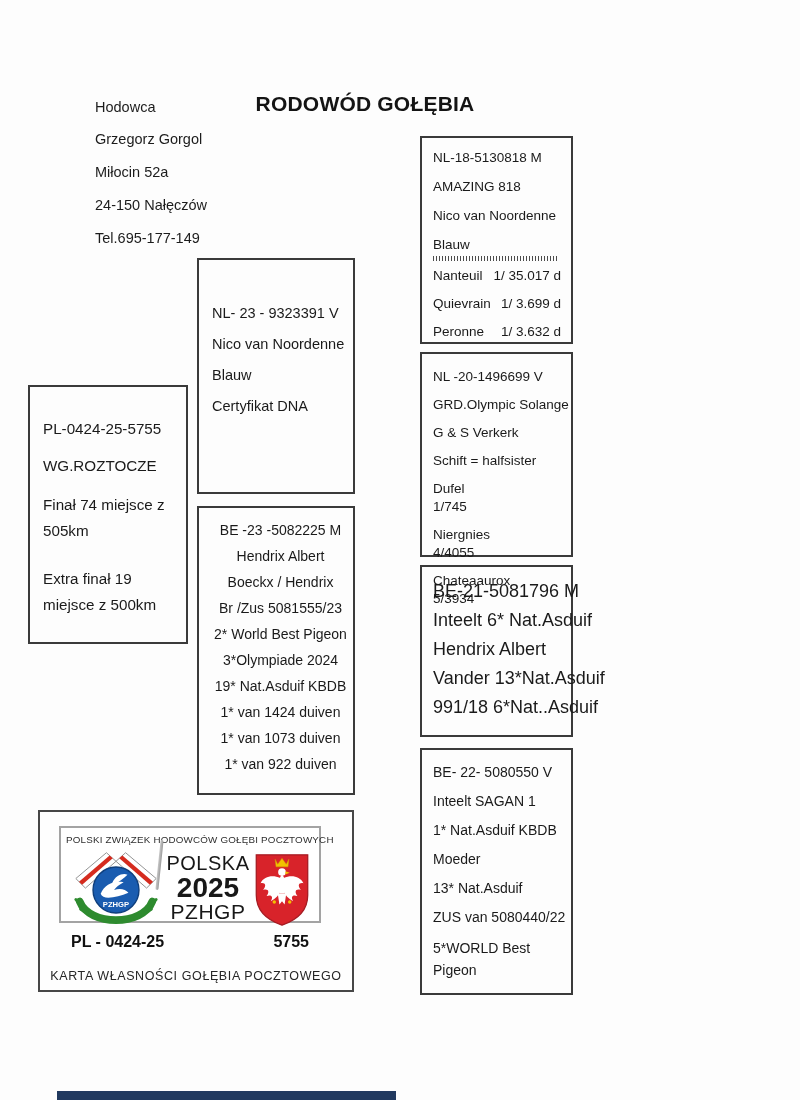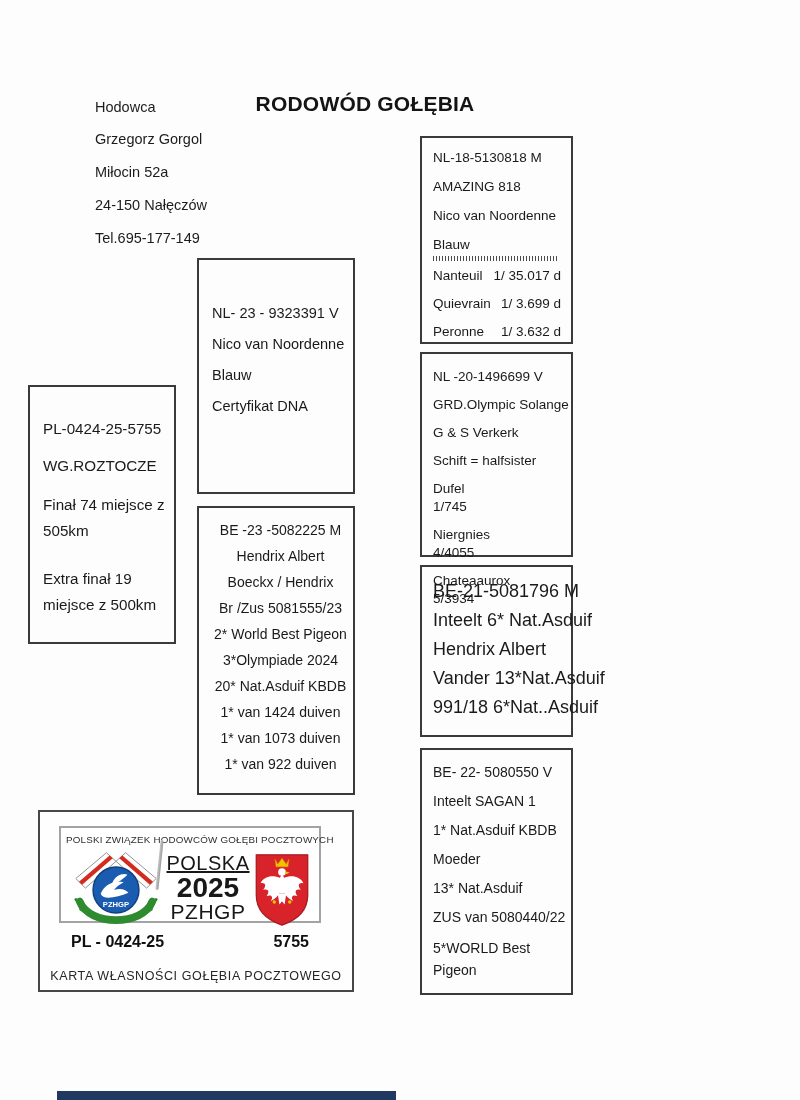--- a/index.html
+++ b/index.html
@@ -14,21 +14,21 @@
     font-size:21px; font-weight:700; letter-spacing:0.2px; color:#141414;
     text-align:center; white-space:nowrap;
   }
   .breeder-label { position:absolute; left:95px; top:99px; font-size:14.5px; color:#1c1c1c; }
   .breeder-line { position:absolute; left:95px; font-size:14.5px; color:#1c1c1c; white-space:nowrap; }
 
   .pbox { position:absolute; border:2px solid #3a3a3a; background:transparent; }
   .pbox p { white-space:nowrap; }
 
   
-  #subject-box { left:28px; top:385px; width:148px; height:259px; padding:32px 6px 0 13px; }
+  #subject-box { left:28px; top:385px; width:160px; height:259px; padding:32px 6px 0 13px; }
   #subject-box p { font-size:15.2px; line-height:20px; }
   #subject-box .ring   { margin-bottom:17px; }
   #subject-box .league { margin-bottom:16px; }
   #subject-box .wrapln { line-height:26px; }
   #subject-box .gap    { margin-bottom:22px; }
 
   
   #sire-box { left:197px; top:258px; width:158px; height:236px; padding:44px 6px 0 13px; }
   #sire-box p { font-size:14.5px; line-height:19px; margin-bottom:12px; }
 
@@ -56,21 +56,21 @@
   .rrow { display:flex; justify-content:space-between; font-size:13.5px; line-height:18px; }
   #gp1 .rrow { margin-bottom:10px; padding-right:6px; }
   #gp2 .rrow { margin-bottom:10px; padding-right:14px;flex-direction:column; }
 
   
   .card-outer { position:absolute; left:38px; top:810px; width:316px; height:182px; border:2px solid #474747; background:#fefefe; }
   .stamp { position:absolute; left:19px; top:14px; width:262px; height:97px; border:2px solid #a3a3a3; background:#fff; padding:3px 5px 0 5px; }
   .stamp-org { margin-top:3px; text-align:center; font-size:9.8px; letter-spacing:0.2px; color:#2e2e2e; white-space:nowrap; }
   .stamp-mid { display:flex; justify-content:space-between; align-items:center; margin-top:1px; padding:0 2px; }
   .stamp-center { text-align:center; color:#181818; margin-top:-4px; }
-  .s-country { font-size:20px; line-height:21px; letter-spacing:0.5px;text-decoration:underline; }
+  .s-country { font-size:20px; line-height:21px; letter-spacing:0.5px; }
   .s-year    { font-size:28px; line-height:27px; font-weight:700; }
   .s-assoc   { font-size:21px; line-height:22px; letter-spacing:0.5px; }
   .stamp-bottom { display:flex; justify-content:space-between; padding:0 5px; margin-top:-1px; font-size:16px; font-weight:700; color:#101010; }
   .card-title { position:absolute; left:0; right:0; top:157px; text-align:center; font-size:12.5px; letter-spacing:0.6px; color:#262626; white-space:nowrap; }
 
   .staple { position:absolute; left:158px; top:840px; width:3px; height:50px; background:linear-gradient(90deg,#c8c8c8,#9b9b9b); transform:rotate(6deg); border-radius:2px; }
   .bottom-band { position:absolute; left:57px; top:1091px; width:339px; height:9px; background:#21395f; }
 </style>
 </head>
 <body>
@@ -101,21 +101,21 @@
     <p>Certyfikat DNA</p>
   </div>
 
   <div class="pbox" id="dam-box">
     <p>BE -23 -5082225  M</p>
     <p>Hendrix Albert</p>
     <p>Boeckx / Hendrix</p>
     <p>Br /Zus 5081555/23</p>
     <p>2* World Best Pigeon</p>
     <p>3*Olympiade 2024</p>
-    <p>20* Nat.Asduif KBDB</p>
+    <p>19* Nat.Asduif KBDB</p>
     <p>1* van 1424 duiven</p>
     <p>1* van 1073 duiven</p>
     <p>1* van 922   duiven</p>
   </div>
 
   <div class="pbox gp" id="gp1">
     <p>NL-18-5130818  M</p>
     <p>AMAZING 818</p>
     <p>Nico van Noordenne</p>
     <p class="tight">Blauw</p>

